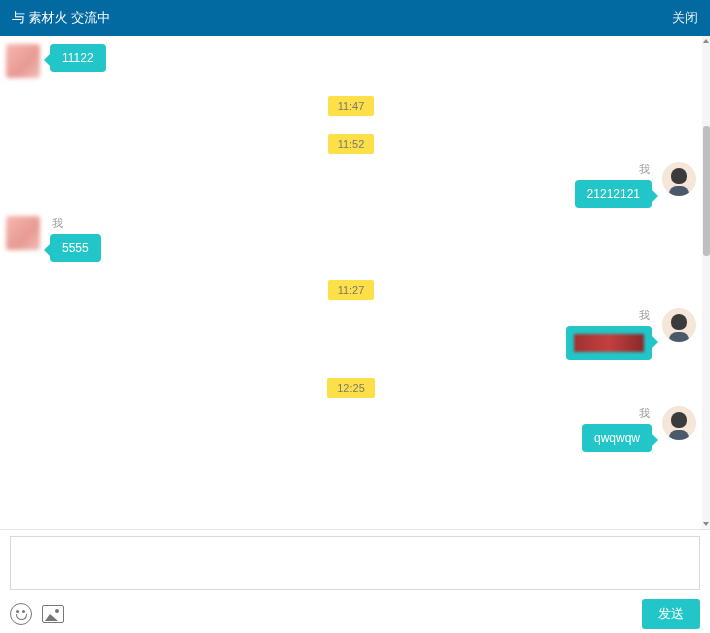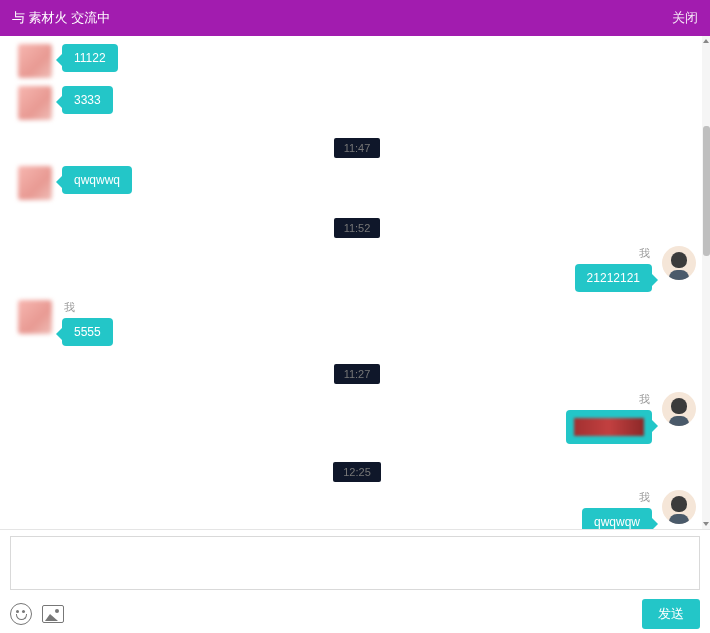--- a/index.html
+++ b/index.html
@@ -6,37 +6,37 @@
 body {
   font-family: "Microsoft YaHei", Arial, sans-serif;
   width: 710px;
   height: 633px;
   overflow: hidden;
   background: #fff;
   font-size: 12px;
 }
 .header {
   height: 36px;
-  background: #a21caf;
+  background: #0369a1;
   color: #fff;
   display: flex;
   align-items: center;
   justify-content: space-between;
   padding: 0 12px;
 }
 .header-title { font-size: 13px; }
 .header-close { font-size: 13px; cursor: pointer; opacity: 0.9; }
 .chat-wrapper {
   height: 493px;
   display: flex;
 }
 .chat-area {
   flex: 1;
   overflow-y: auto;
-  padding: 0 6px 20px 18px;
+  padding: 0 6px 20px 6px;
 }
 .scrollbar {
   width: 8px;
   background: rgba(0,0,0,0.04);
   position: relative;
 }
 .scroll-thumb {
   position: absolute;
   right: 0;
   width: 7px;
@@ -144,21 +144,21 @@
   width: 70px; height: 18px;
   background: linear-gradient(90deg, #a23030 0%, #c24040 50%, #8c2828 100%);
   filter: blur(1.5px);
 }
 .time-divider {
   text-align: center;
   margin: 18px 0 4px 0;
 }
 .time-divider span {
   display: inline-block;
-  background: #0f172a;
+  background: #fde047;
   color: #777;
   font-size: 11px;
   padding: 4px 10px;
   border-radius: 2px;
 }
 .input-area {
   border-top: 1px solid #e5e5e5;
   height: 104px;
 }
 .text-input {
@@ -248,35 +248,21 @@
 
 <div class="chat-wrapper">
   <div class="chat-area" id="chat-area">
       <div class="msg-row left">
         <div class="avatar blurred"></div>
         <div class="col left">
           <div class="name empty"></div>
           <div class="bubble left">11122</div>
         </div>
       </div>
-      <div class="msg-row left">
-        <div class="avatar blurred"></div>
-        <div class="col left">
-          <div class="name empty"></div>
-          <div class="bubble left">3333</div>
-        </div>
-      </div>
       <div class="time-divider"><span>11:47</span></div>
-      <div class="msg-row left">
-        <div class="avatar blurred"></div>
-        <div class="col left">
-          <div class="name empty"></div>
-          <div class="bubble left">qwqwwq</div>
-        </div>
-      </div>
       <div class="time-divider"><span>11:52</span></div>
       <div class="msg-row right">
         <div class="col right">
           <div class="name">我</div>
           <div class="bubble right">21212121</div>
         </div>
         <div class="avatar me"></div>
       </div>
       <div class="msg-row left">
         <div class="avatar blurred"></div>

